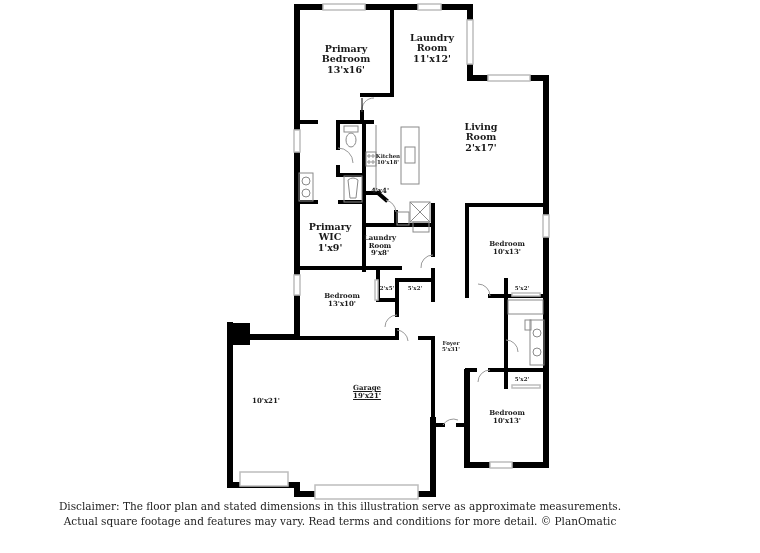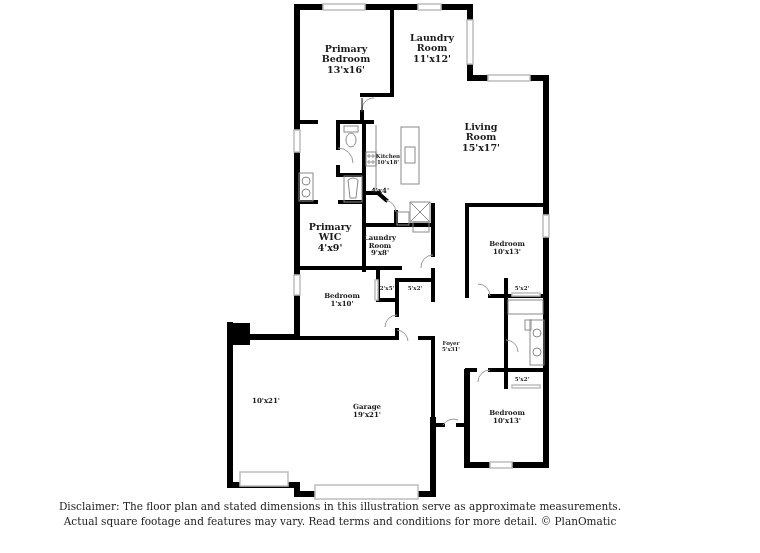--- a/index.html
+++ b/index.html
@@ -157,52 +157,52 @@
 
 <div class="lbl s10" style="left:432px; top:33px;">
   <span class="nm">Laundry</span>
   <span class="nm">Room</span>
   <span class="dm">11'x12'</span>
 </div>
 
 <div class="lbl s10" style="left:481px; top:122px;">
   <span class="nm">Living</span>
   <span class="nm">Room</span>
-  <span class="dm">15'x17'</span>
+  <span class="dm">2'x17'</span>
 </div>
 
 <div class="lbl s6" style="left:388px; top:153px;">
   <span class="nm">Kitchen</span>
   <span class="dm">10'x18'</span>
 </div>
 
 <div class="lbl s8" style="left:380px; top:187px;">
   <span class="dm">4'x4'</span>
 </div>
 
 <div class="lbl s10" style="left:330px; top:222px;">
   <span class="nm">Primary</span>
   <span class="nm">WIC</span>
-  <span class="dm">4'x9'</span>
+  <span class="dm">1'x9'</span>
 </div>
 
 <div class="lbl s8" style="left:380px; top:234px;">
   <span class="nm">Laundry</span>
   <span class="nm">Room</span>
   <span class="dm">9'x8'</span>
 </div>
 
 <div class="lbl s8" style="left:507px; top:240px;">
   <span class="nm">Bedroom</span>
   <span class="dm">10'x13'</span>
 </div>
 
 <div class="lbl s8" style="left:342px; top:292px;">
   <span class="nm">Bedroom</span>
-  <span class="dm">1'x10'</span>
+  <span class="dm">13'x10'</span>
 </div>
 
 <div class="lbl s6" style="left:387px; top:285px;">
   <span class="dm">2'x5'</span>
 </div>
 
 <div class="lbl s6" style="left:415px; top:285px;">
   <span class="dm">5'x2'</span>
 </div>
 
@@ -212,21 +212,21 @@
 
 <div class="lbl s6" style="left:451px; top:340px;">
   <span class="nm">Foyer</span>
   <span class="dm">5'x31'</span>
 </div>
 
 <div class="lbl s6" style="left:522px; top:376px;">
   <span class="dm">5'x2'</span>
 </div>
 
-<div class="lbl s8" style="left:367px; top:403px;">
+<div class="lbl s8" style="left:367px; top:384px;text-decoration:underline;">
   <span class="nm">Garage</span>
   <span class="dm">19'x21'</span>
 </div>
 
 <div class="lbl s8" style="left:266px; top:397px;">
   <span class="dm">10'x21'</span>
 </div>
 
 <div class="lbl s8" style="left:507px; top:409px;">
   <span class="nm">Bedroom</span>

